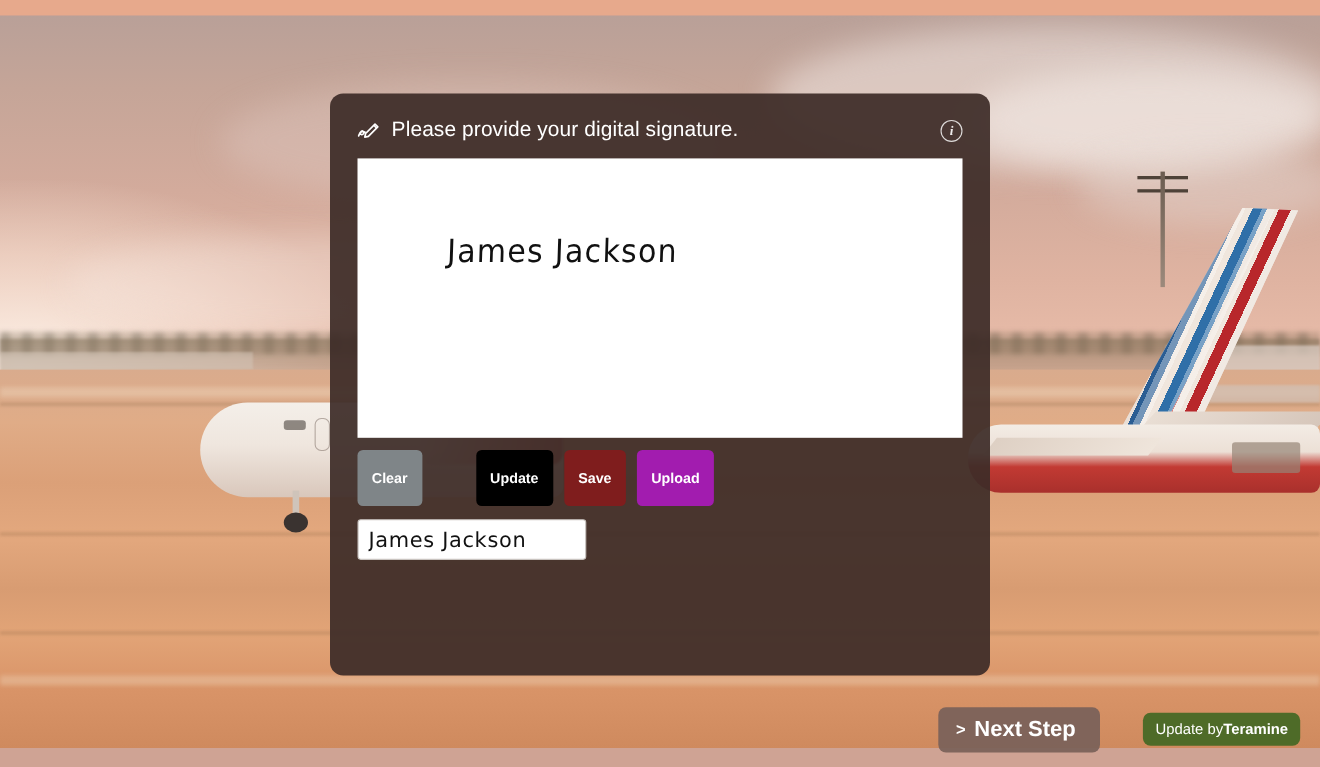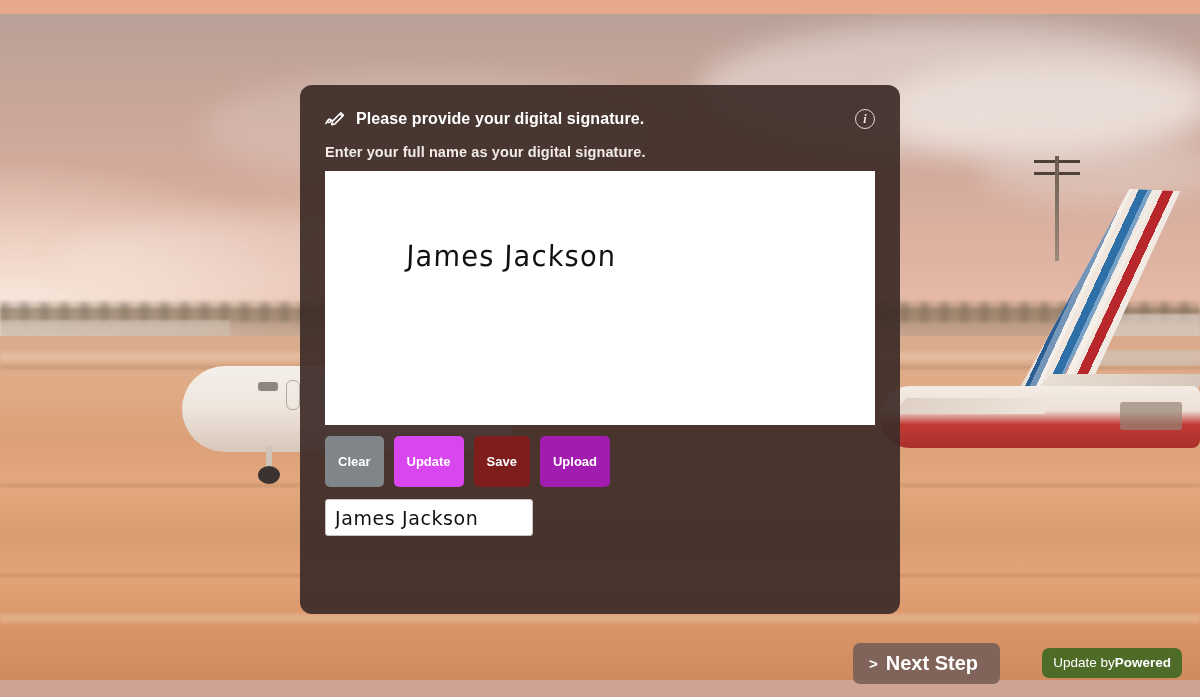--- a/index.html
+++ b/index.html
@@ -204,21 +204,21 @@
     color: #fff;
   }
 
   .modal-head {
     display: flex; align-items: center; justify-content: space-between;
     height: 28px;
   }
   .title-wrap { display: flex; align-items: center; gap: 9px; }
   .sig-icon { width: 22px; height: 20px; display: block; }
   .modal-title {
-    font-size: 16px; font-weight: bold; letter-spacing: .1px;
+    font-size: 19px; font-weight: normal; letter-spacing: .1px;
     white-space: nowrap;
   }
   .info-btn {
     width: 20px; height: 20px; border-radius: 50%;
     border: 1.6px solid rgba(255,255,255,.82);
     display: flex; align-items: center; justify-content: center;
     font-size: 12px; font-family: "Liberation Serif", serif;
     font-style: italic; font-weight: bold; cursor: pointer;
     color: rgba(255,255,255,.9); line-height: 1;
   }
@@ -277,21 +277,21 @@
     margin-top: 11px;
     display: flex; gap: 10px; align-items: center;
   }
   .btn {
     border: none; border-radius: 5px; cursor: pointer;
     color: #fff; font-weight: bold; font-size: 13px;
     padding: 19px 13px; font-family: "Liberation Sans", sans-serif;
     line-height: 1;
   }
   .btn-clear  { background: #7f8588; }
-  .btn-update { background: #d946ef; }
+  .btn-update { background: #000000; margin-left: 39px; }
   .btn-save   { background: #7f1d1d; }
   .btn-upload { background: #a21caf; }
 
   .name-input {
     margin-top: 12px;
     width: 208px; height: 37px;
     background: #fff; color: #111;
     border: 1px solid #c9c4c0; border-radius: 3px;
     padding: 0 9px;
     font-family: "DejaVu Sans", sans-serif;
@@ -378,21 +378,20 @@
         <svg class="sig-icon" viewBox="0 0 24 22">
           <path d="M1 16 C3 11, 5 10, 6 12 C7 14, 4 16, 3 14 C2.2 12.3, 5 10.6, 7.5 12.4" fill="none" stroke="#ffffff" stroke-width="1.7" stroke-linecap="round"></path>
           <path d="M8 13.6 L17.4 4.2 L20.2 7 L10.8 16.4 L7.2 17.2 Z" fill="none" stroke="#ffffff" stroke-width="1.7" stroke-linejoin="round"></path>
           <path d="M16.2 5.4 L19 8.2" fill="none" stroke="#ffffff" stroke-width="1.5"></path>
         </svg>
         <div class="modal-title">Please provide your digital signature.</div>
       </div>
       <div class="info-btn">i</div>
     </div>
 
-    <div class="modal-sub">Enter your full name as your digital signature.</div>
 
 
     <div class="canvas">
       <div class="canvas-sign">James Jackson</div>
     </div>
 
     <div class="btn-row">
       <button class="btn btn-clear">Clear</button>
       <button class="btn btn-update">Update</button>
       <button class="btn btn-save">Save</button>
@@ -402,16 +401,16 @@
     <input class="name-input" type="text" value="James Jackson" style="">
   </div>
 
   <button class="next-step">
     <span class="next-chev">&gt;</span>
     <span>Next Step</span>
   </button>
 
   <div class="powered">
     <span>Update by</span>
-      <b>Powered</b>
+      <b>Teramine</b>
   </div>
 
 </div>
 
 </body></html>

